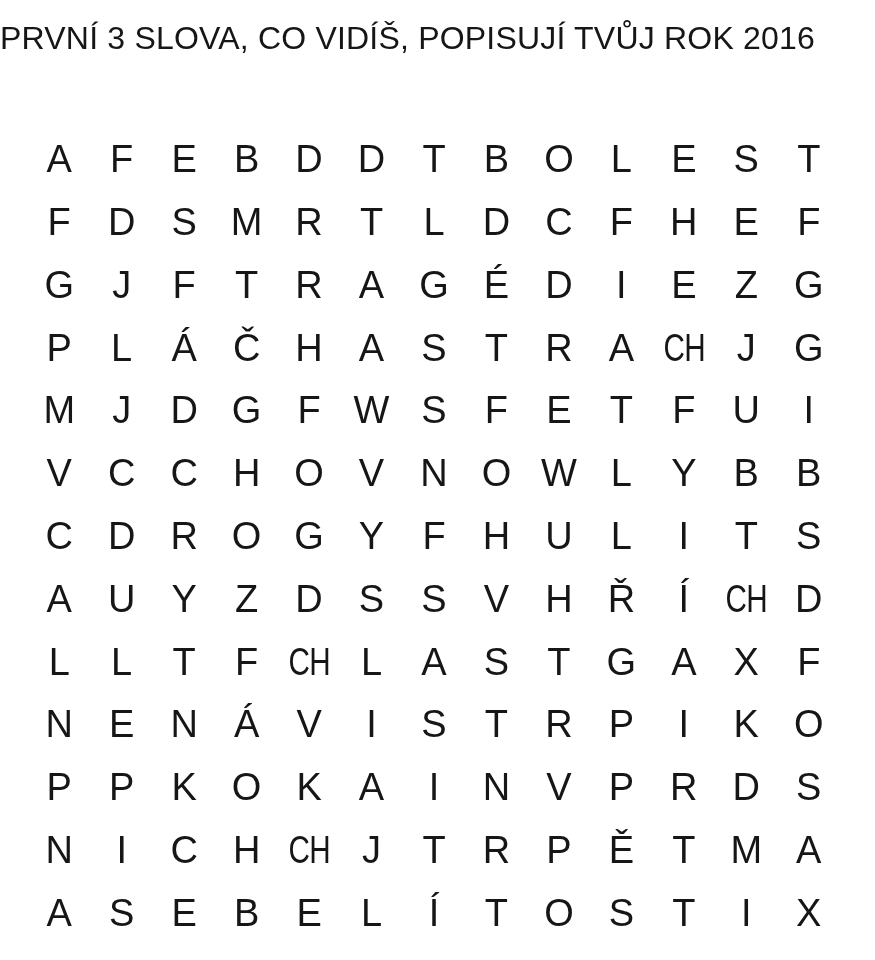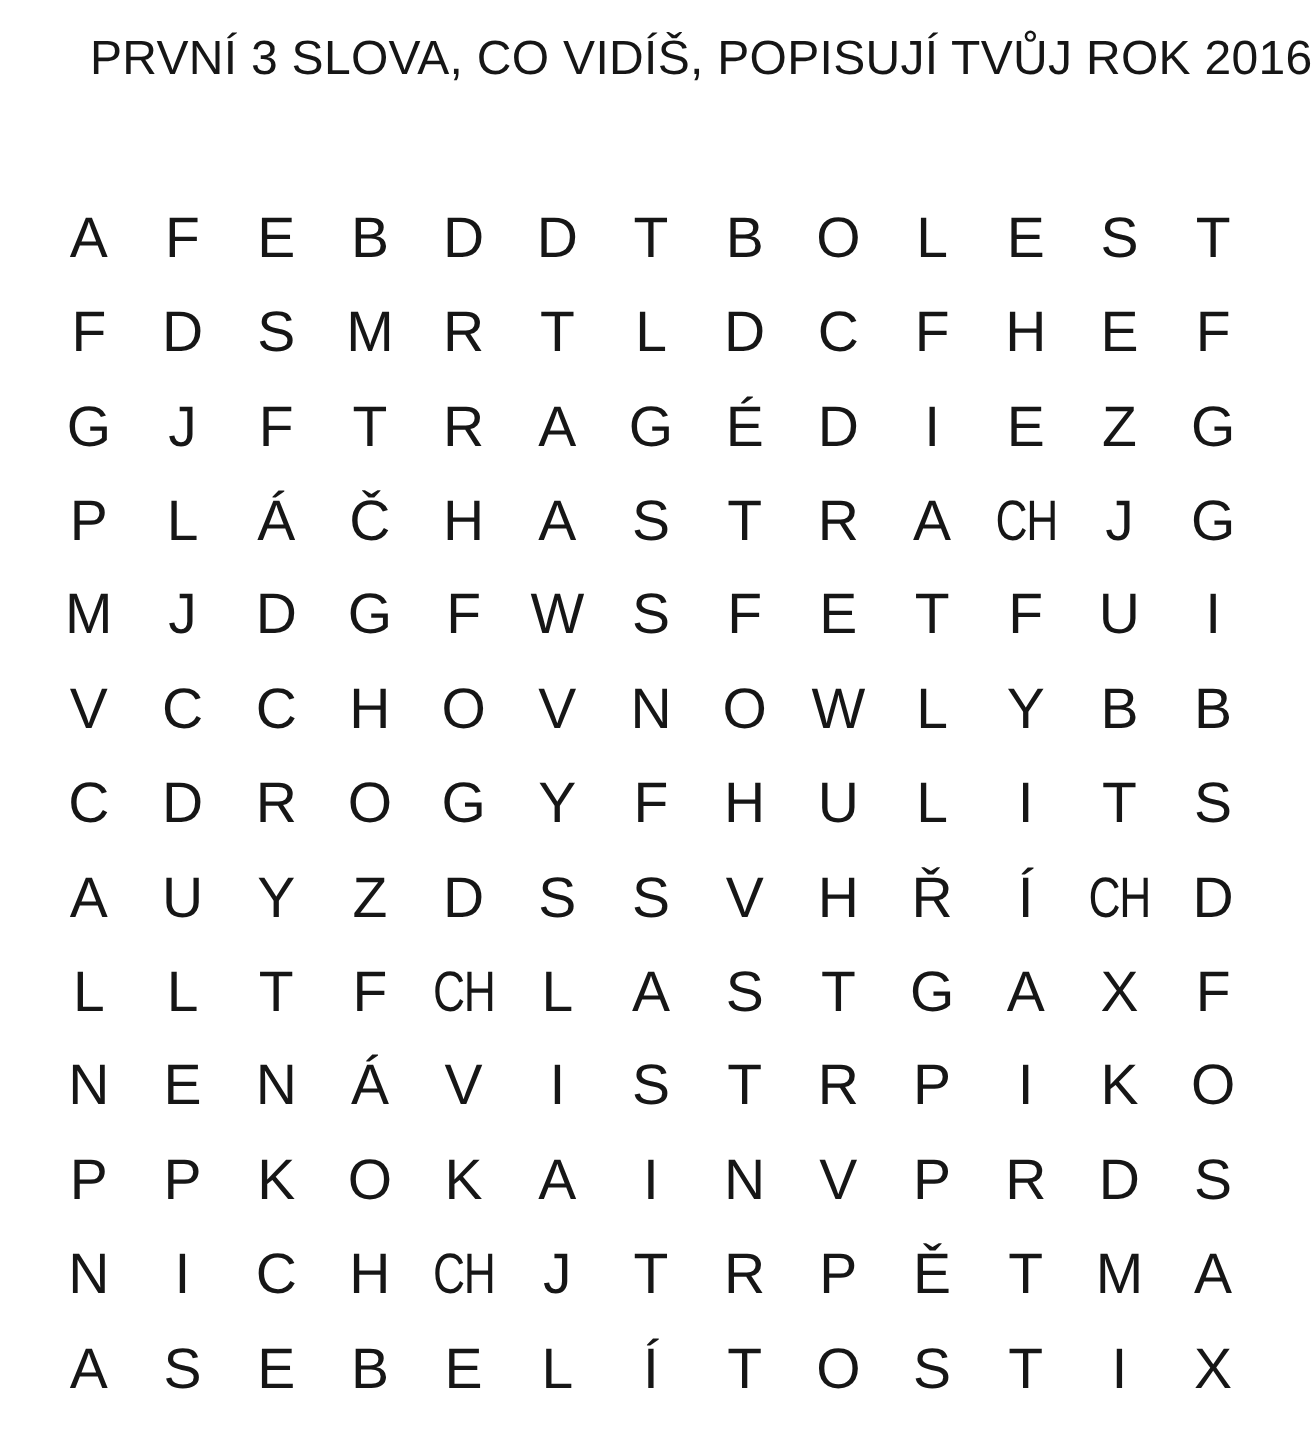--- a/index.html
+++ b/index.html
@@ -14,21 +14,21 @@
     background: #ffffff;
     font-family: "Liberation Sans", sans-serif;
     color: #161616;
     overflow: hidden;
   }
   .title {
     position: absolute;
     left: 0;
     top: 20px;
     width: 875px;
-    text-align: right;
+    text-align: left;
     font-size: 32px;
     font-weight: 400;
     letter-spacing: 0.2px;
     white-space: nowrap;
     color: #161616;
   }
   .word-grid {
     position: absolute;
     left: 28px;
     top: 128px;

